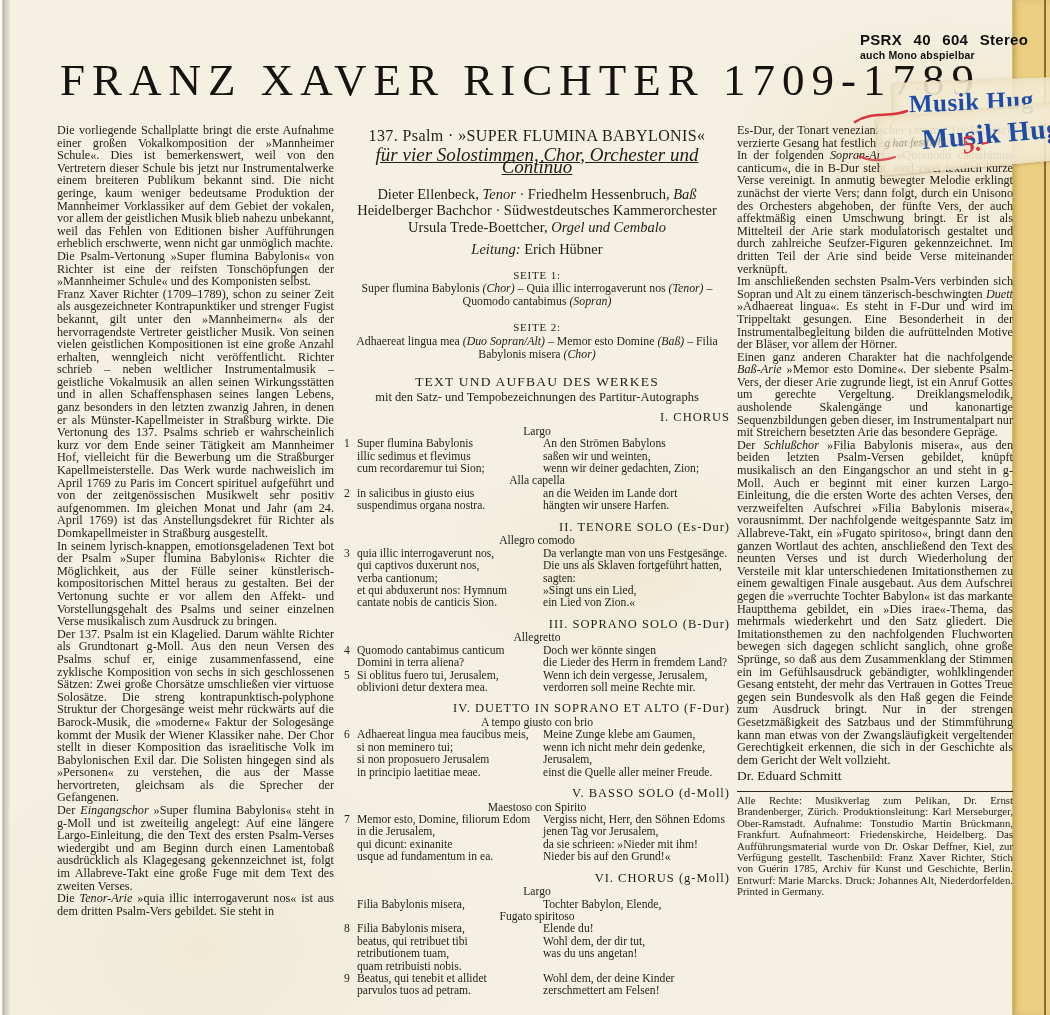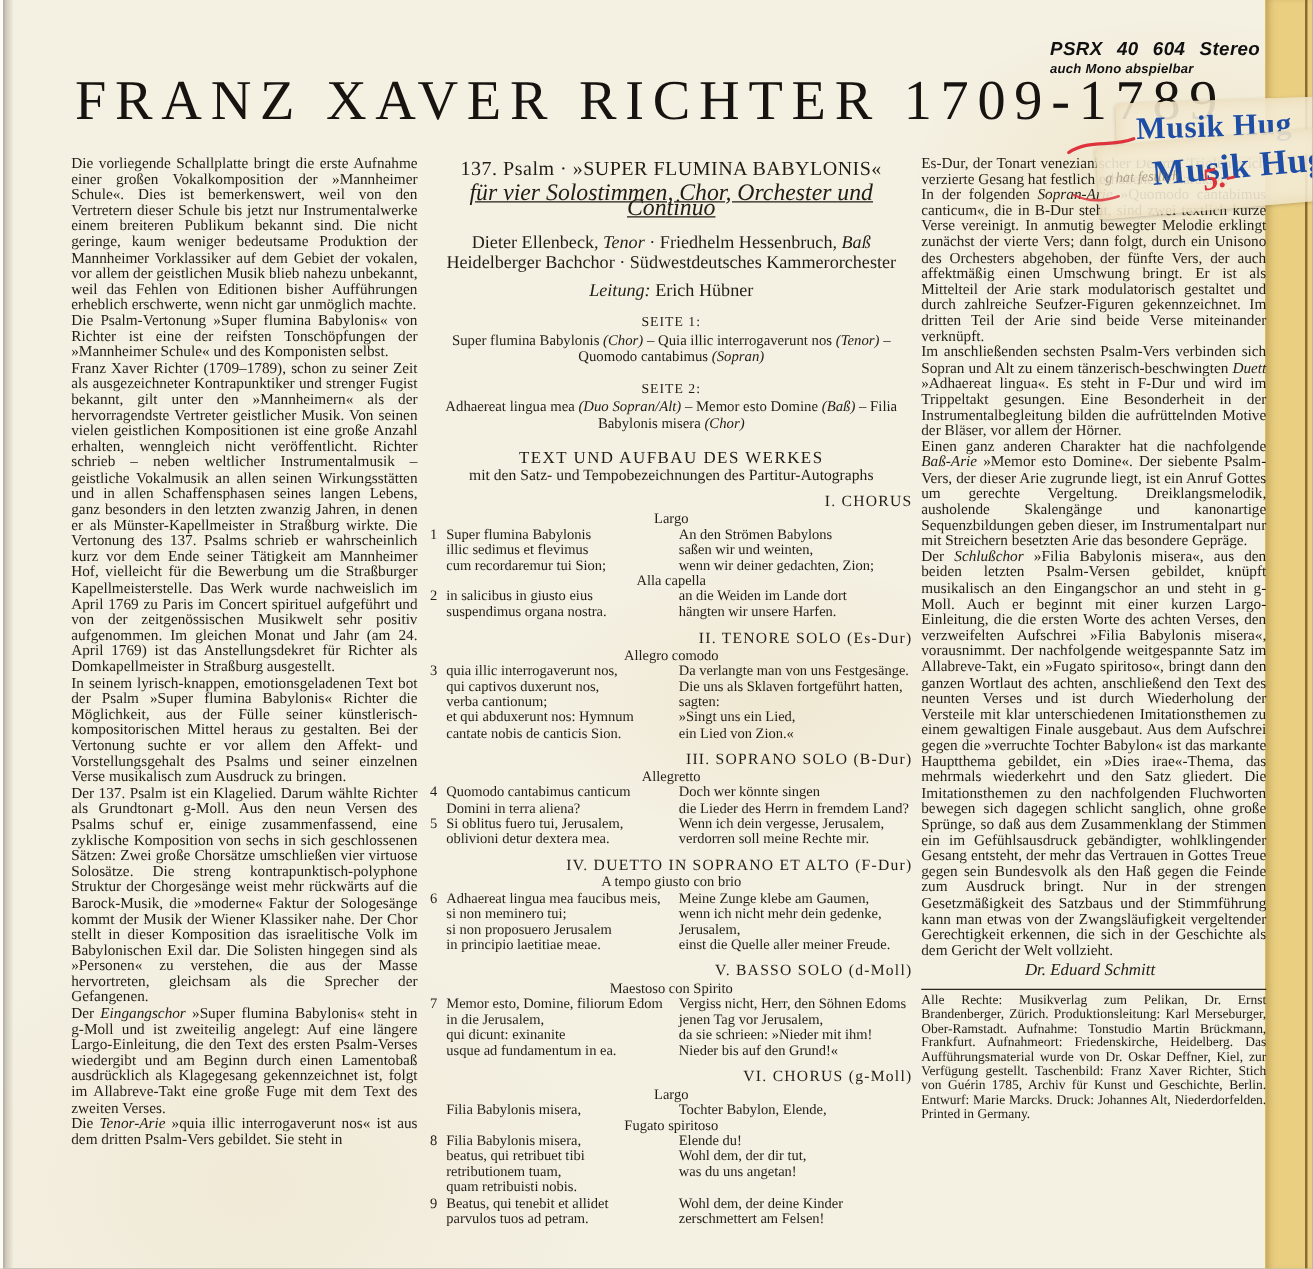--- a/index.html
+++ b/index.html
@@ -12,21 +12,21 @@
       #f4f0e2;
     overflow:hidden;color:#221e17;
     font-family:"Liberation Serif", serif;
   }
   .edge-left{position:absolute;left:0;top:0;width:12px;height:100%;
     background:linear-gradient(90deg,#fcfbf6 0,#fcfbf6 2px,#a7a092 3px,#c9c4b5 4px,rgba(244,240,226,0) 11px);}
   .edge-right{position:absolute;right:0;top:0;width:37px;height:100%;background:#ebcf80;
     border-left:1px solid #d9ba66;box-shadow:inset 5px 0 7px -4px rgba(115,85,25,.5);}
   .edge-right::after{content:"";position:absolute;right:4px;top:0;width:2px;height:100%;background:#6f5122;opacity:.8;}
 
-  .catalog{position:absolute;left:840px;top:31px;font-family:"Liberation Sans",sans-serif;color:#101010;font-style:italic;}
+  .catalog{position:absolute;left:860px;top:31px;font-family:"Liberation Sans",sans-serif;color:#101010;}
   .catalog .line1{font-weight:bold;font-size:15px;word-spacing:7px;letter-spacing:.3px;}
   .catalog .line2{font-weight:bold;font-size:10.5px;margin-top:1px;letter-spacing:.2px;}
 
   .main-title{position:absolute;left:60px;top:54px;margin:0;font-weight:400;
     font-size:45px;letter-spacing:7px;white-space:nowrap;color:#171310;}
 
   .col{position:absolute;top:124px;font-size:12.2px;line-height:12.6px;text-align:justify;}
   .col-left{left:57px;width:277px;}
   .col-right{left:737px;width:276px;}
   .para{margin:0;}
@@ -41,21 +41,21 @@
   .side-content{margin-top:1px;font-size:11.8px;line-height:13px;}
   .aufbau-title{margin-top:15px;font-size:13.5px;letter-spacing:1.2px;}
   .aufbau-subtitle{margin-top:2px;font-size:12.5px;}
   .mv-title{text-align:right;margin:8px 0 2px;font-size:12.5px;letter-spacing:1px;}
   .tempo{text-align:center;font-size:11.6px;line-height:12.4px;}
   .verse-row{display:flex;text-align:left;font-size:11.6px;line-height:12.4px;}
   .latin{position:relative;flex:0 0 182px;padding-left:13px;}
   .vnum{position:absolute;left:0;top:0;}
   .german{flex:1;padding-left:4px;}
 
-  .signature{text-align:center;font-style:italic;font-size:13.5px;margin-top:4px;padding-right:6px;}
+  .signature{text-align:left;font-size:13.5px;margin-top:4px;padding-right:6px;}
   .credit-rule{border:none;border-top:1.5px solid #2a261f;margin:8px 0 3px;}
   .credits{font-size:10.8px;line-height:11.4px;text-align:justify;}
 
   .sticker{position:absolute;background:rgba(243,234,211,.9);border-radius:3px;z-index:5;
     box-shadow:0 1px 3px rgba(90,70,30,.3), inset 0 0 10px rgba(205,175,105,.3);}
   .s1{left:893px;top:80px;width:162px;height:46px;transform:rotate(-2deg);}
   .s2{left:878px;top:110px;width:180px;height:58px;transform:rotate(-5deg);}
   .mh{display:block;color:#1e4da6;font-weight:bold;font-size:25px;padding:8px 0 0 16px;letter-spacing:.5px;white-space:nowrap;}
   .mh2{font-size:28px;padding:10px 0 0 44px;}
   .ghost{position:absolute;left:884px;top:136px;z-index:6;color:rgba(125,112,88,.6);
@@ -87,20 +87,21 @@
       <div class="para"><span>Der </span><span class="it">Eingangschor</span><span> »Super flumina Babylonis« steht in g-Moll und ist zweiteilig angelegt: Auf eine längere Largo-Einleitung, die den Text des ersten Psalm-Verses wiedergibt und am Beginn durch einen Lamentobaß ausdrücklich als Klagegesang gekennzeichnet ist, folgt im Allabreve-Takt eine große Fuge mit dem Text des zweiten Verses.</span></div>
       <div class="para"><span>Die </span><span class="it">Tenor-Arie</span><span> »quia illic interrogaverunt nos« ist aus dem dritten Psalm-Vers gebildet. Sie steht in</span></div>
     </div>
 
   <div class="col-center">
     <div class="work-title">137. Psalm · »SUPER FLUMINA BABYLONIS«</div>
     <div class="work-subtitle">für vier Solostimmen, Chor, Orchester und Continuo</div>
     <div class="performers" id="performers">
         <div class="perf-line"><span>Dieter Ellenbeck, </span><span class="it">Tenor</span><span> · Friedhelm Hessenbruch, </span><span class="it">Baß</span></div>
         <div class="perf-line"><span>Heidelberger Bachchor · Südwestdeutsches Kammerorchester</span></div>
+        <div class="perf-line"><span>Ursula Trede-Boettcher, </span><span class="it">Orgel und Cembalo</span></div>
       </div>
     <div class="conductor" id="conductor">
         <div class="cond-line"><span class="it">Leitung:</span><span> Erich Hübner</span></div>
       </div>
     <div id="sides">
         <div class="side-label"><span>SEITE 1:</span></div>
         <div class="side-content"><span>Super flumina Babylonis </span><span class="it">(Chor)</span><span> – Quia illic interrogaverunt nos </span><span class="it">(Tenor)</span><span> – Quomodo cantabimus </span><span class="it">(Sopran)</span></div>
         <div class="side-label"><span>SEITE 2:</span></div>
         <div class="side-content"><span>Adhaereat lingua mea </span><span class="it">(Duo Sopran/Alt)</span><span> – Memor esto Domine </span><span class="it">(Baß)</span><span> – Filia Babylonis misera </span><span class="it">(Chor)</span></div>
       </div>

